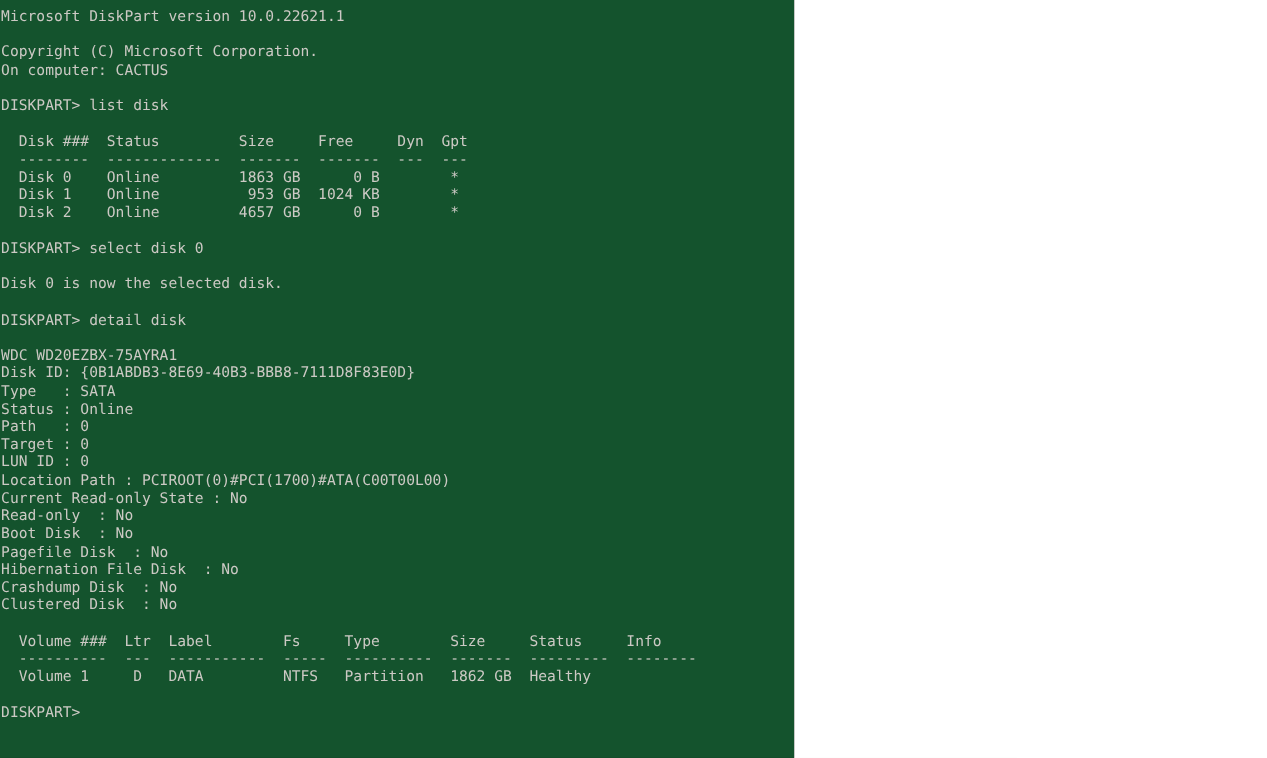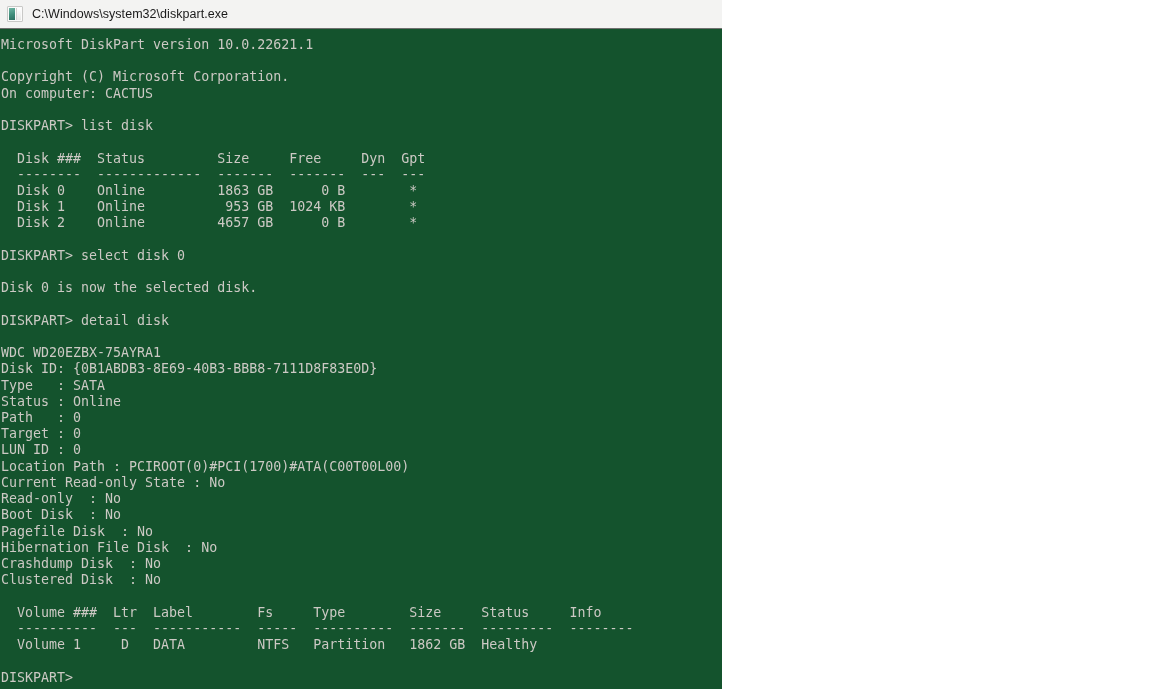--- a/index.html
+++ b/index.html
@@ -98,27 +98,20 @@
     letter-spacing: 0px;
     margin: 0;
     tab-size: 8;
   }
 </style>
 </head>
 <body>
 
 <div id="app-window">
 
-  <div id="title-bar">
-    <span class="title-icon">
-      <span class="ti-left"></span>
-      <span class="ti-right"></span>
-    </span>
-    <span id="title-text">C:\Windows\system32\diskpart.exe</span>
-  </div>
 
   <div id="console">
     <pre id="console-text">Microsoft DiskPart version 10.0.22621.1
 
 Copyright (C) Microsoft Corporation.
 On computer: CACTUS
 
 DISKPART&gt; list disk
 
   Disk ###  Status         Size     Free     Dyn  Gpt

